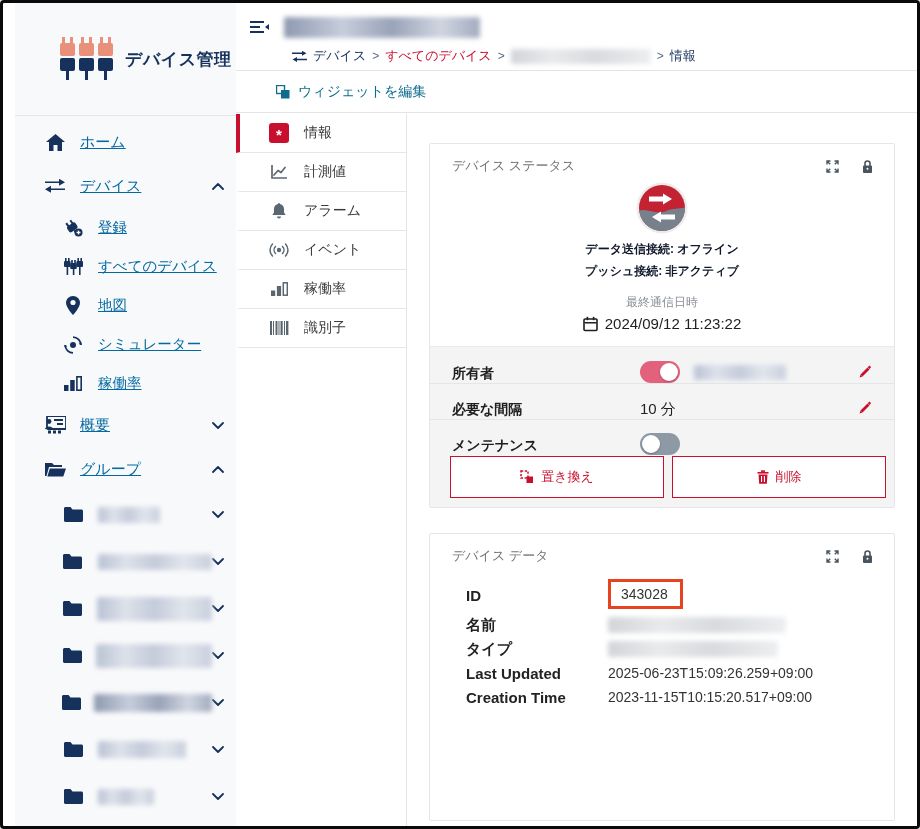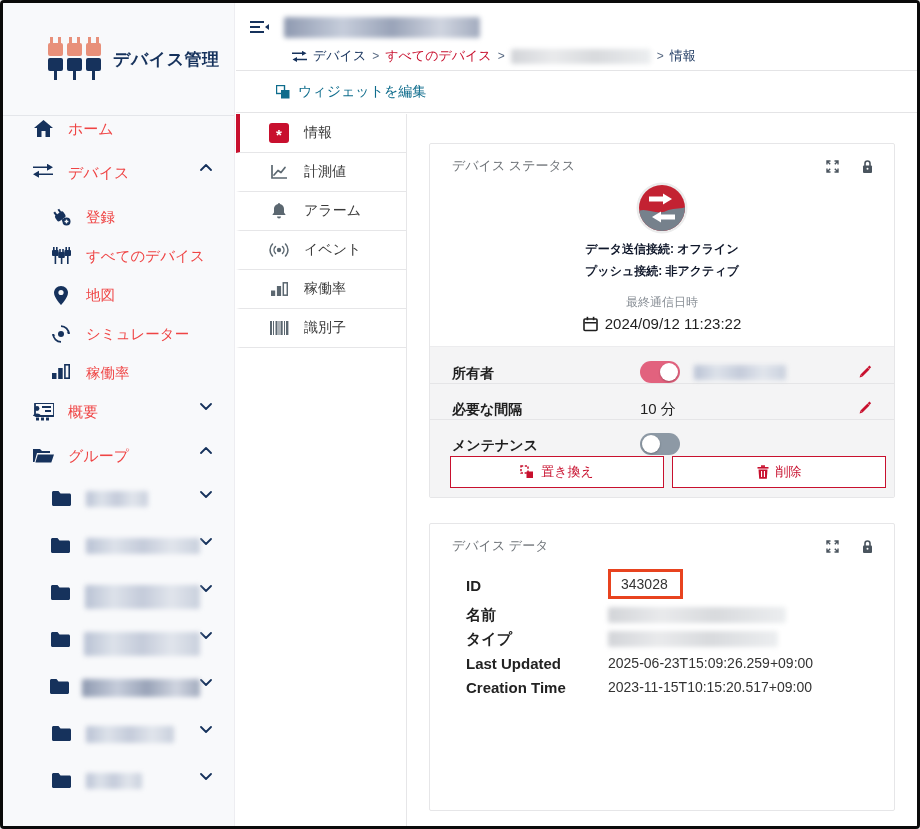--- a/index.html
+++ b/index.html
@@ -1,27 +1,27 @@
 <!DOCTYPE html>
 <html><head>
 <meta charset="utf-8">
 <style>
   * { margin:0; padding:0; box-sizing:border-box; }
   html,body { background:#e9e9e9; }
   body { font-family:"Liberation Sans","DejaVu Sans",sans-serif; }
   .page { position:relative; width:920px; height:829px; background:#fff; border:3px solid #0a0a0a; border-radius:4px; overflow:hidden; }
 
   
-  .sidebar { position:absolute; left:0; top:0; bottom:0; width:232px; background:#f8f9fb; border-right:1px solid #ededf1; }
+  .sidebar { position:absolute; left:12px; top:0; bottom:0; width:232px; background:#f8f9fb; border-right:1px solid #ededf1; }
   .logo-area { height:112px; display:flex; align-items:center; padding-left:45px; gap:12px; }
   .logo-divider { height:1px; background:#e4e6ea; }
   .app-title { font-size:17px; font-weight:bold; color:#16325c; letter-spacing:.5px; }
   .logo-plugs { display:flex; gap:4px; }
   .nav { padding-top:4px; }
-  .nav-item { display:flex; align-items:flex-start; height:44px; padding:0 22px 0 28px; color:#ef4444; font-size:15px; cursor:pointer; }
+  .nav-item { display:flex; align-items:center; height:44px; padding:0 22px 0 28px; color:#0369a1; font-size:15px; cursor:pointer;text-decoration:underline; }
   .nav-item .nicon { width:24px; margin-right:13px; display:flex; justify-content:center; align-items:center; }
   .nav-sub { height:39px; padding-left:46px; font-size:14.5px; }
   .nav-folder { height:47px; padding-left:46px; }
   .chev { margin-left:auto; display:flex; align-items:center; }
 
   
   .main { position:absolute; left:233px; top:0; right:0; bottom:0; background:#fff; }
   .topbar { height:68px; border-bottom:1px solid #e4e4e6; padding:14px 0 0 14px; }
   .titleline { display:flex; align-items:center; gap:14px; }
   .crumbs { display:flex; align-items:center; gap:6px; margin:9px 0 0 42px; font-size:13px; color:#16325c; }
@@ -54,21 +54,21 @@
   .srow { display:flex; align-items:flex-end; height:36px; padding:0 22px; }
   .srow + .srow { border-top:1px solid #e5e5e7; }
   .srow .lab { width:188px; font-size:14px; font-weight:bold; color:#1f1f1f; }
   .srow .ctrl { display:flex; align-items:center; gap:14px; }
   .srow .editpen { margin-left:auto; cursor:pointer; }
   .toggle { width:40px; height:22px; border-radius:11px; position:relative; cursor:pointer; }
   .toggle .knob { position:absolute; top:2px; width:18px; height:18px; border-radius:50%; background:#fff; box-shadow:0 1px 2px rgba(0,0,0,.25); }
   .toggle.on { background:#e2627e; } .toggle.on .knob { right:2px; }
   .toggle.off { background:#8d99a5; } .toggle.off .knob { left:2px; }
   .btnrow { display:flex; gap:8px; margin:0 8px 0 20px; padding-top:1px; }
-  .obtn { flex:1; height:32px; background:#fff; border:1px solid #c8102e; color:#c8102e; font-size:13px; display:flex; align-items:center; justify-content:center; gap:7px; cursor:pointer; }
+  .obtn { flex:1; height:42px; background:#fff; border:1px solid #c8102e; color:#c8102e; font-size:13px; display:flex; align-items:center; justify-content:center; gap:7px; cursor:pointer; }
 
   
   .data-fields { padding:12px 0 70px 36px; }
   .drow { display:flex; align-items:center; min-height:24px; }
   .dlab { width:142px; font-size:15px; font-weight:bold; color:#222; }
   .dval { font-size:14px; color:#333; }
   .id-box { border:3px solid #e8431f; padding:3px 12px 3px 10px; margin:2px 0 4px; display:inline-block; }
 
   
   .blur { border-radius:2px; filter:blur(2.5px); background:linear-gradient(90deg,#b9c2d4,#dde2ea 25%,#c4cbda 50%,#e1e5ec 75%,#c9d0dd); }

